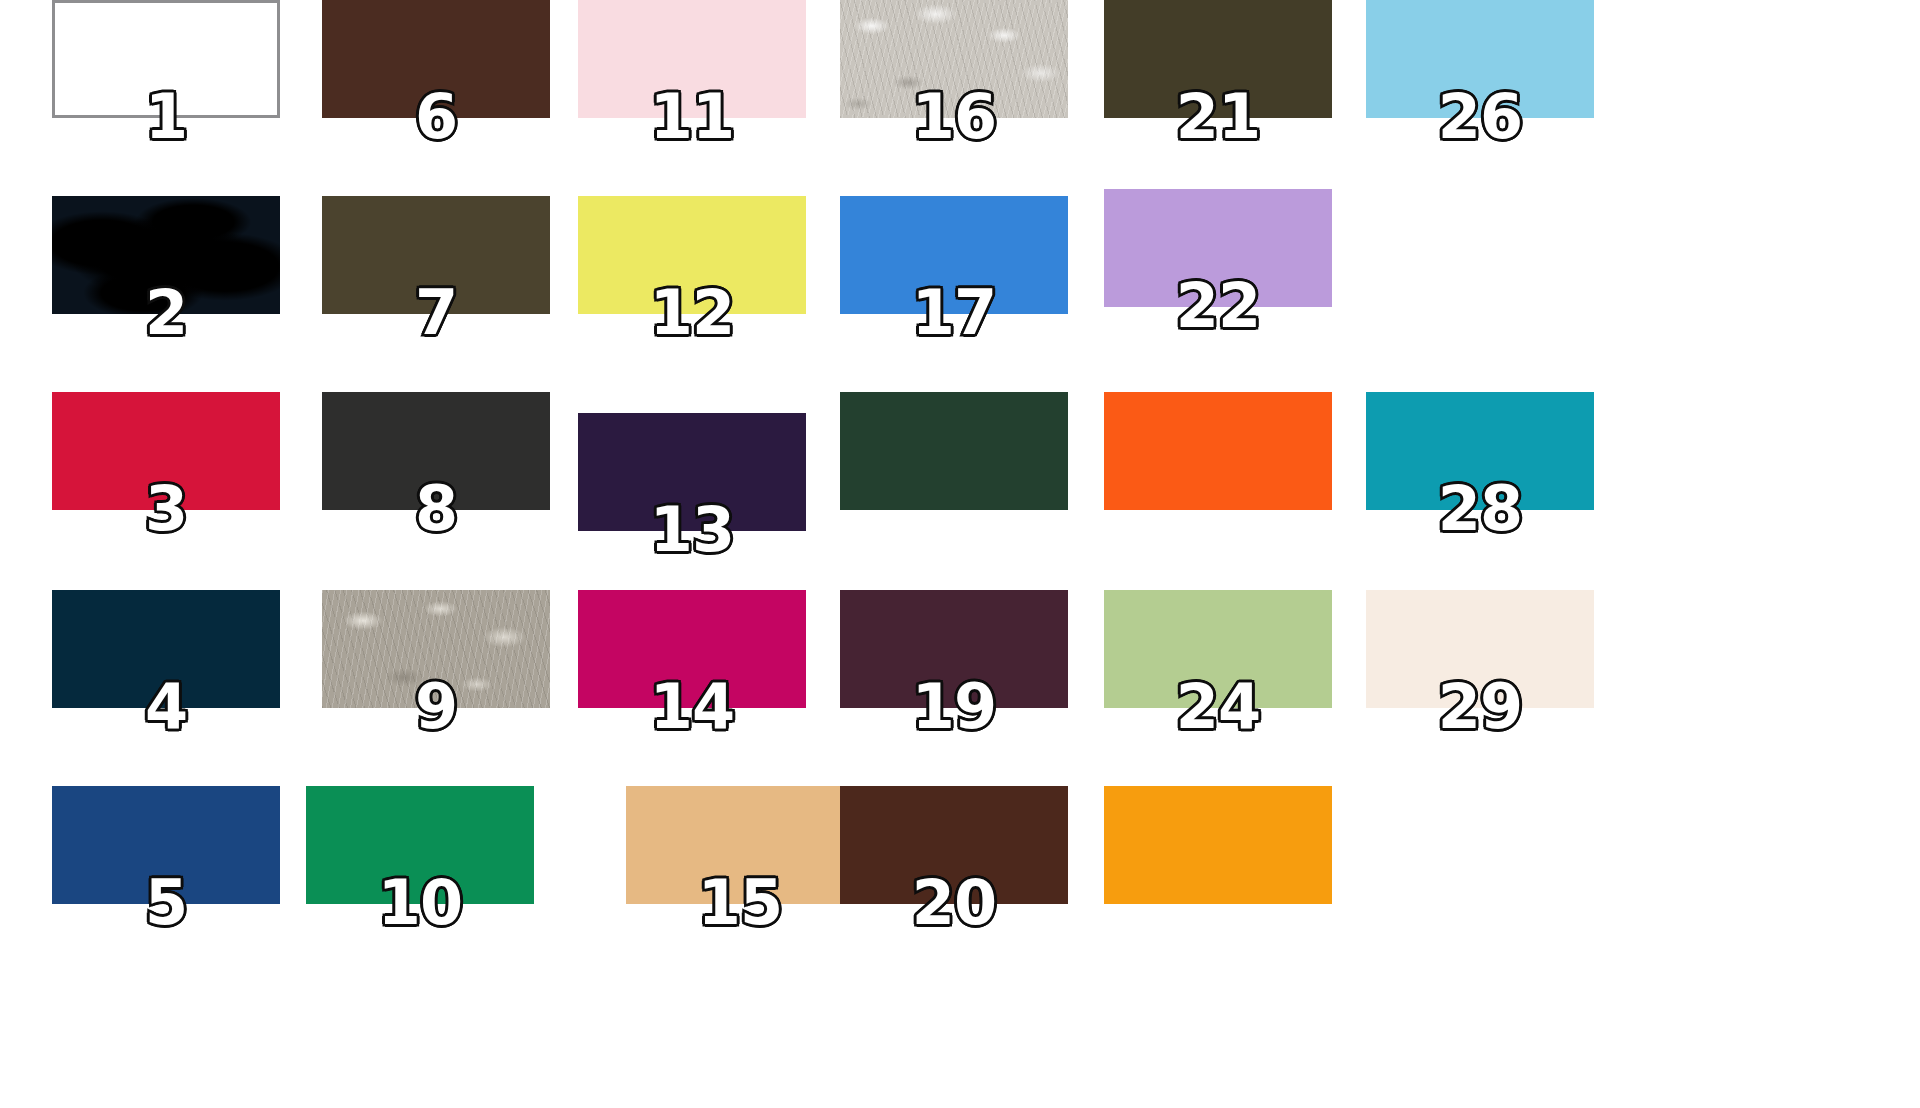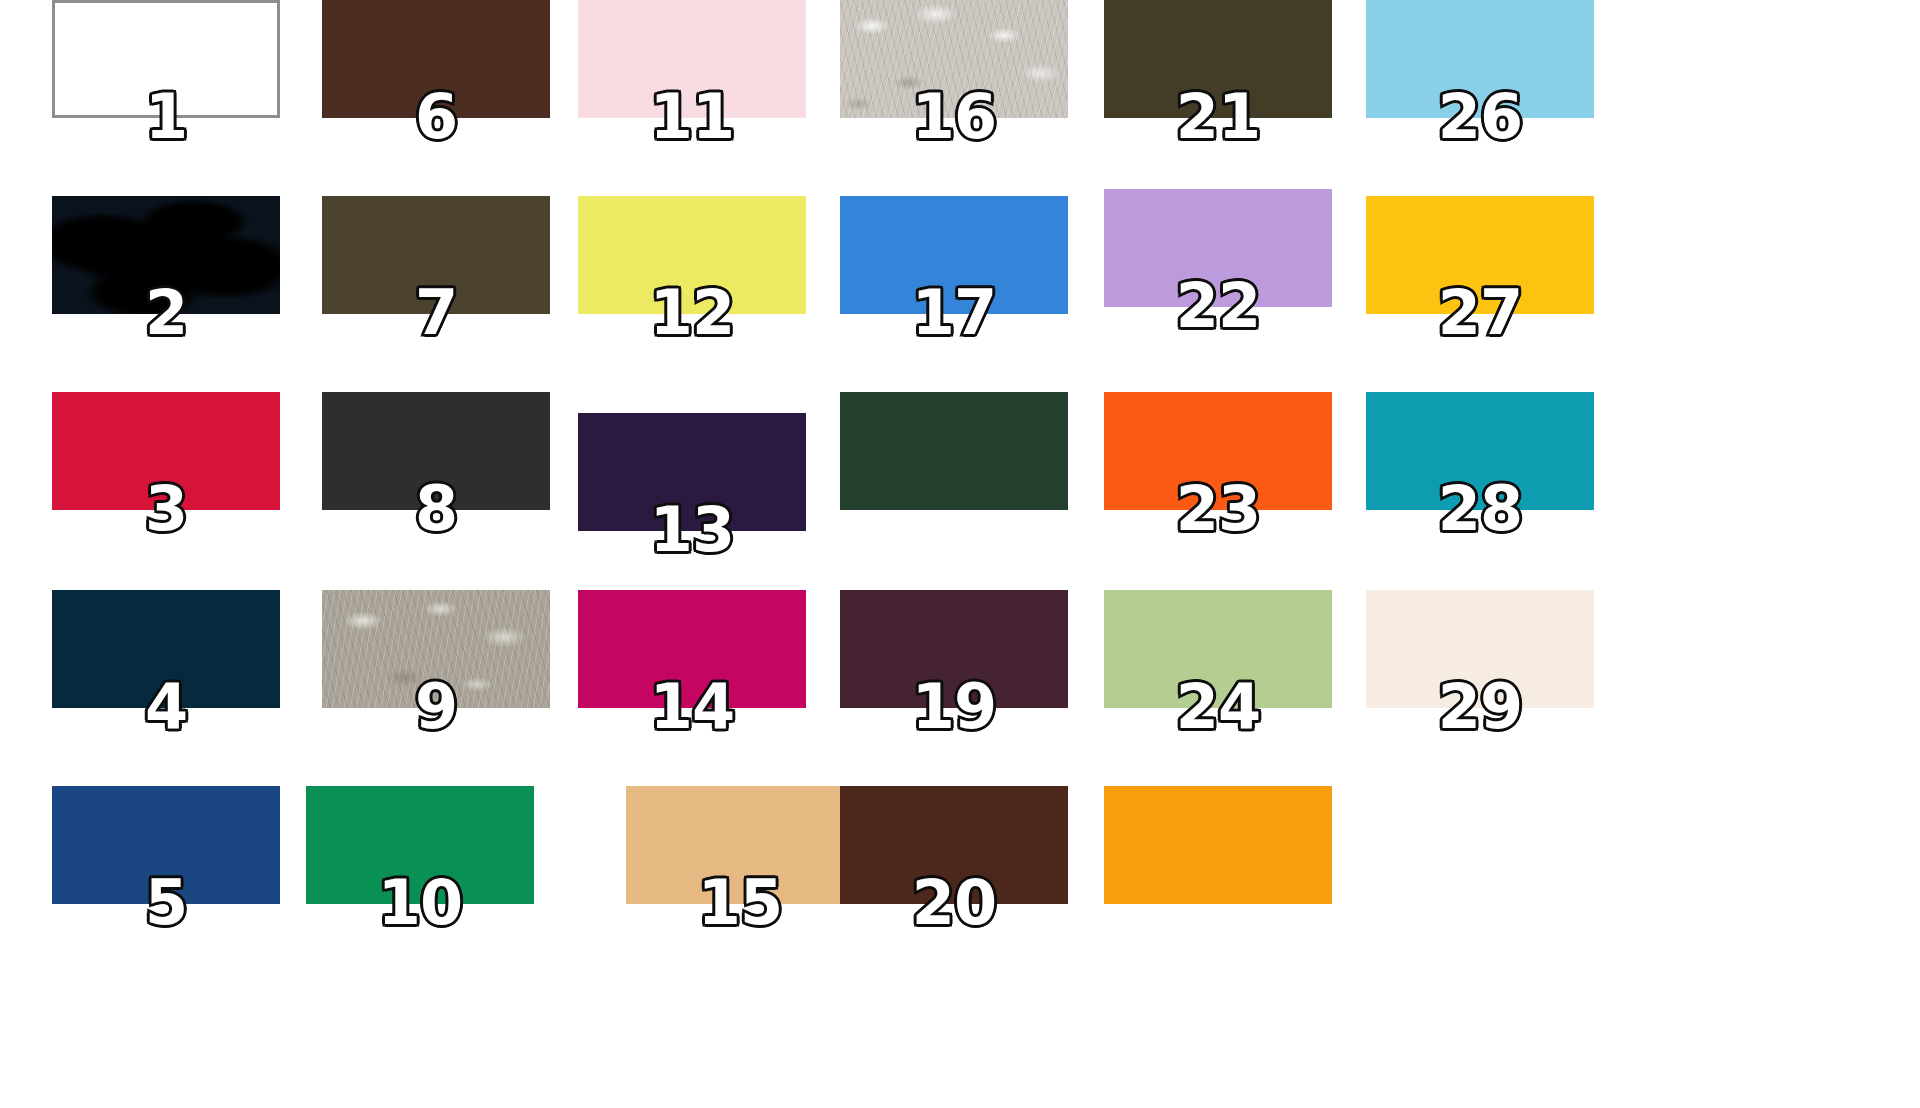--- a/index.html
+++ b/index.html
@@ -199,37 +199,32 @@
     <div class="swatch-cell" style="left: 1104px; top: 0px;">
       <div class="swatch-chip" title="dark-olive" style="background: rgb(67, 61, 40);"></div>
       <div class="swatch-number">21</div>
     </div>
     <div class="swatch-cell" style="left: 1104px; top: 189px;">
       <div class="swatch-chip" title="light-purple" style="background: rgb(187, 155, 219);"></div>
       <div class="swatch-number">22</div>
     </div>
     <div class="swatch-cell" style="left: 1104px; top: 392px;">
       <div class="swatch-chip" title="bright-orange" style="background: rgb(251, 90, 21);"></div>
-      <div class="swatch-number">23</div>
     </div>
     <div class="swatch-cell" style="left: 1104px; top: 590px;">
       <div class="swatch-chip" title="sage-green" style="background: rgb(180, 205, 145);"></div>
       <div class="swatch-number">24</div>
     </div>
     <div class="swatch-cell" style="left: 1104px; top: 786px;">
       <div class="swatch-chip" title="amber-orange" style="background: rgb(247, 157, 14);"></div>
     </div>
     <div class="swatch-cell" style="left: 1366px; top: 0px;">
       <div class="swatch-chip" title="light-sky-blue" style="background: rgb(137, 207, 232);"></div>
       <div class="swatch-number">26</div>
     </div>
-    <div class="swatch-cell" style="left: 1366px; top: 196px;">
-      <div class="swatch-chip" title="golden-yellow" style="background: rgb(252, 195, 16);"></div>
-      <div class="swatch-number">27</div>
-    </div>
     <div class="swatch-cell" style="left: 1366px; top: 392px;">
       <div class="swatch-chip" title="teal" style="background: rgb(13, 156, 176);"></div>
       <div class="swatch-number">28</div>
     </div>
     <div class="swatch-cell" style="left: 1366px; top: 590px;">
       <div class="swatch-chip" title="ivory-cream" style="background: rgb(247, 236, 226);"></div>
       <div class="swatch-number">29</div>
     </div>
   </div>
 

